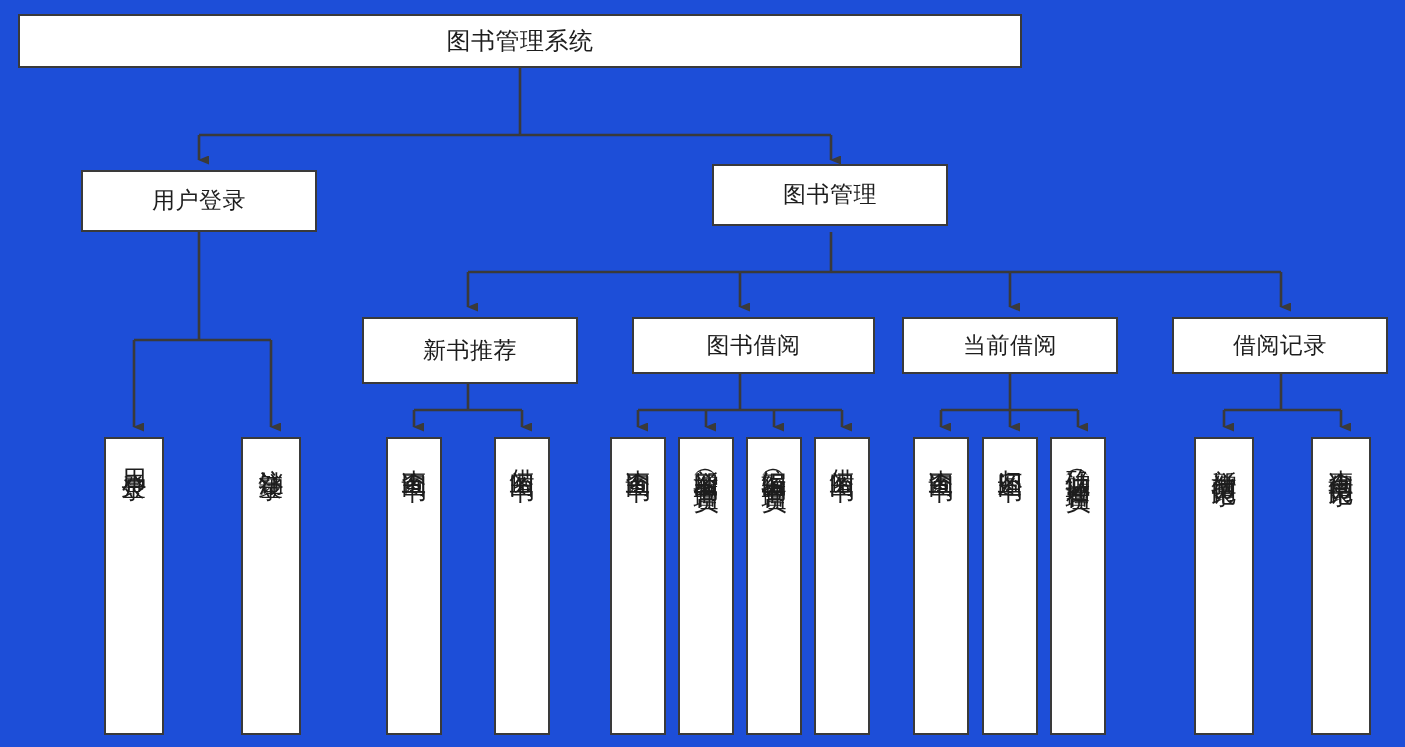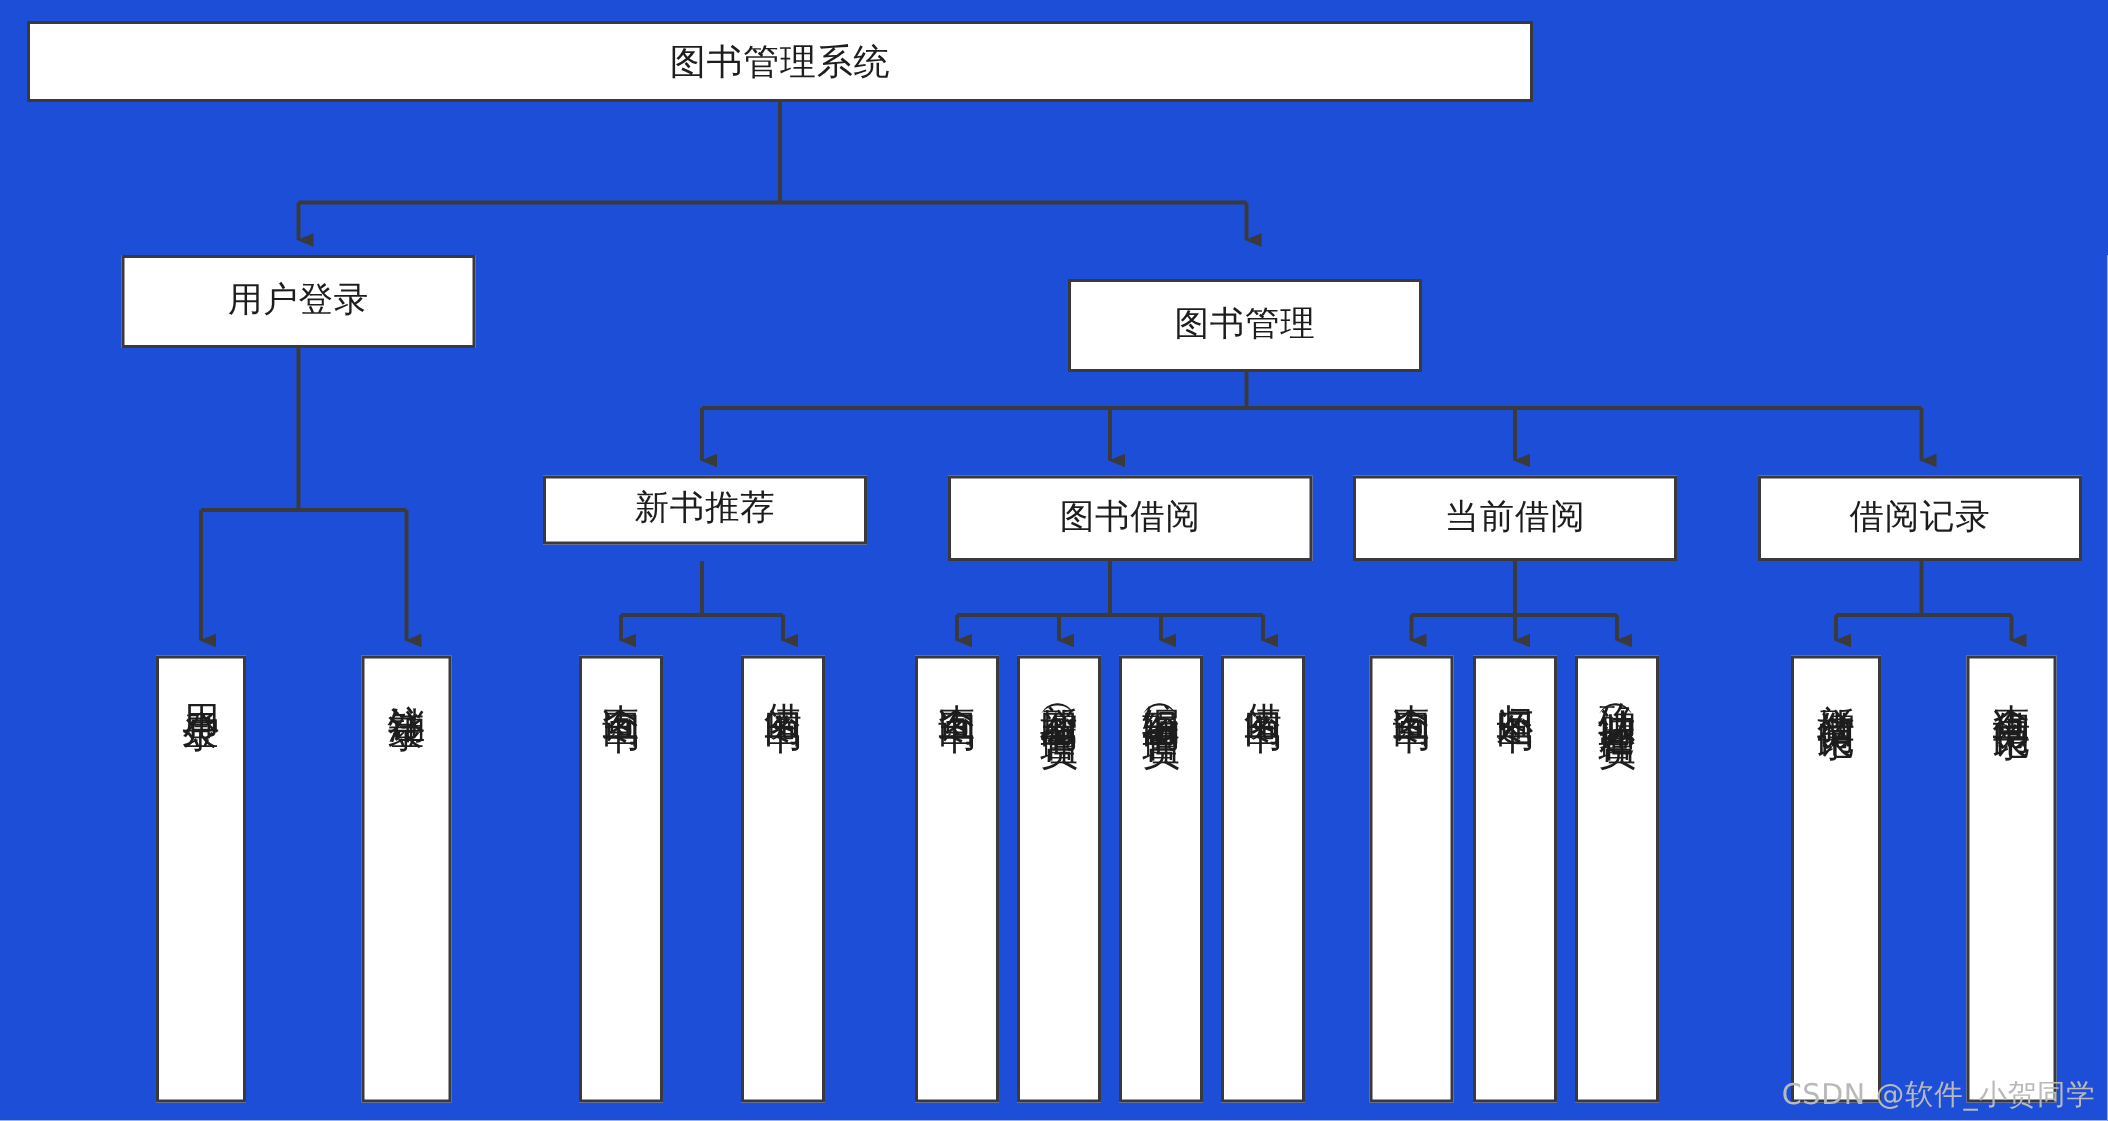--- a/index.html
+++ b/index.html
@@ -132,25 +132,25 @@
   </svg>
 
   <div class="node horizontal root" style="left:18px; top:14px; width:1004px; height:54px;">
     <span class="label">图书管理系统</span>
   </div>
 
   <div class="node horizontal" style="left:81px; top:170px; width:236px; height:62px;">
     <span class="label">用户登录</span>
   </div>
 
-  <div class="node horizontal" style="left:712px; top:186px; width:236px; height:62px;">
+  <div class="node horizontal" style="left:712px; top:164px; width:236px; height:62px;">
     <span class="label">图书管理</span>
   </div>
 
-  <div class="node horizontal" style="left:362px; top:317px; width:216px; height:46px;">
+  <div class="node horizontal" style="left:362px; top:317px; width:216px; height:67px;">
     <span class="label">新书推荐</span>
   </div>
 
   <div class="node horizontal" style="left:632px; top:317px; width:243px; height:57px;">
     <span class="label">图书借阅</span>
   </div>
 
   <div class="node horizontal" style="left:902px; top:317px; width:216px; height:57px;">
     <span class="label">当前借阅</span>
   </div>
@@ -204,15 +204,14 @@
   </div>
 
   <div class="node vertical" style="left:1194px; top:437px; width:60px; height:298px;">
     <span class="label">新增借阅记录</span>
   </div>
 
   <div class="node vertical" style="left:1311px; top:437px; width:60px; height:298px;">
     <span class="label">查询借阅记录</span>
   </div>
 
-  <div class="watermark">CSDN @软件_小贺同学</div>
 
 </div>
 
 </body></html>

